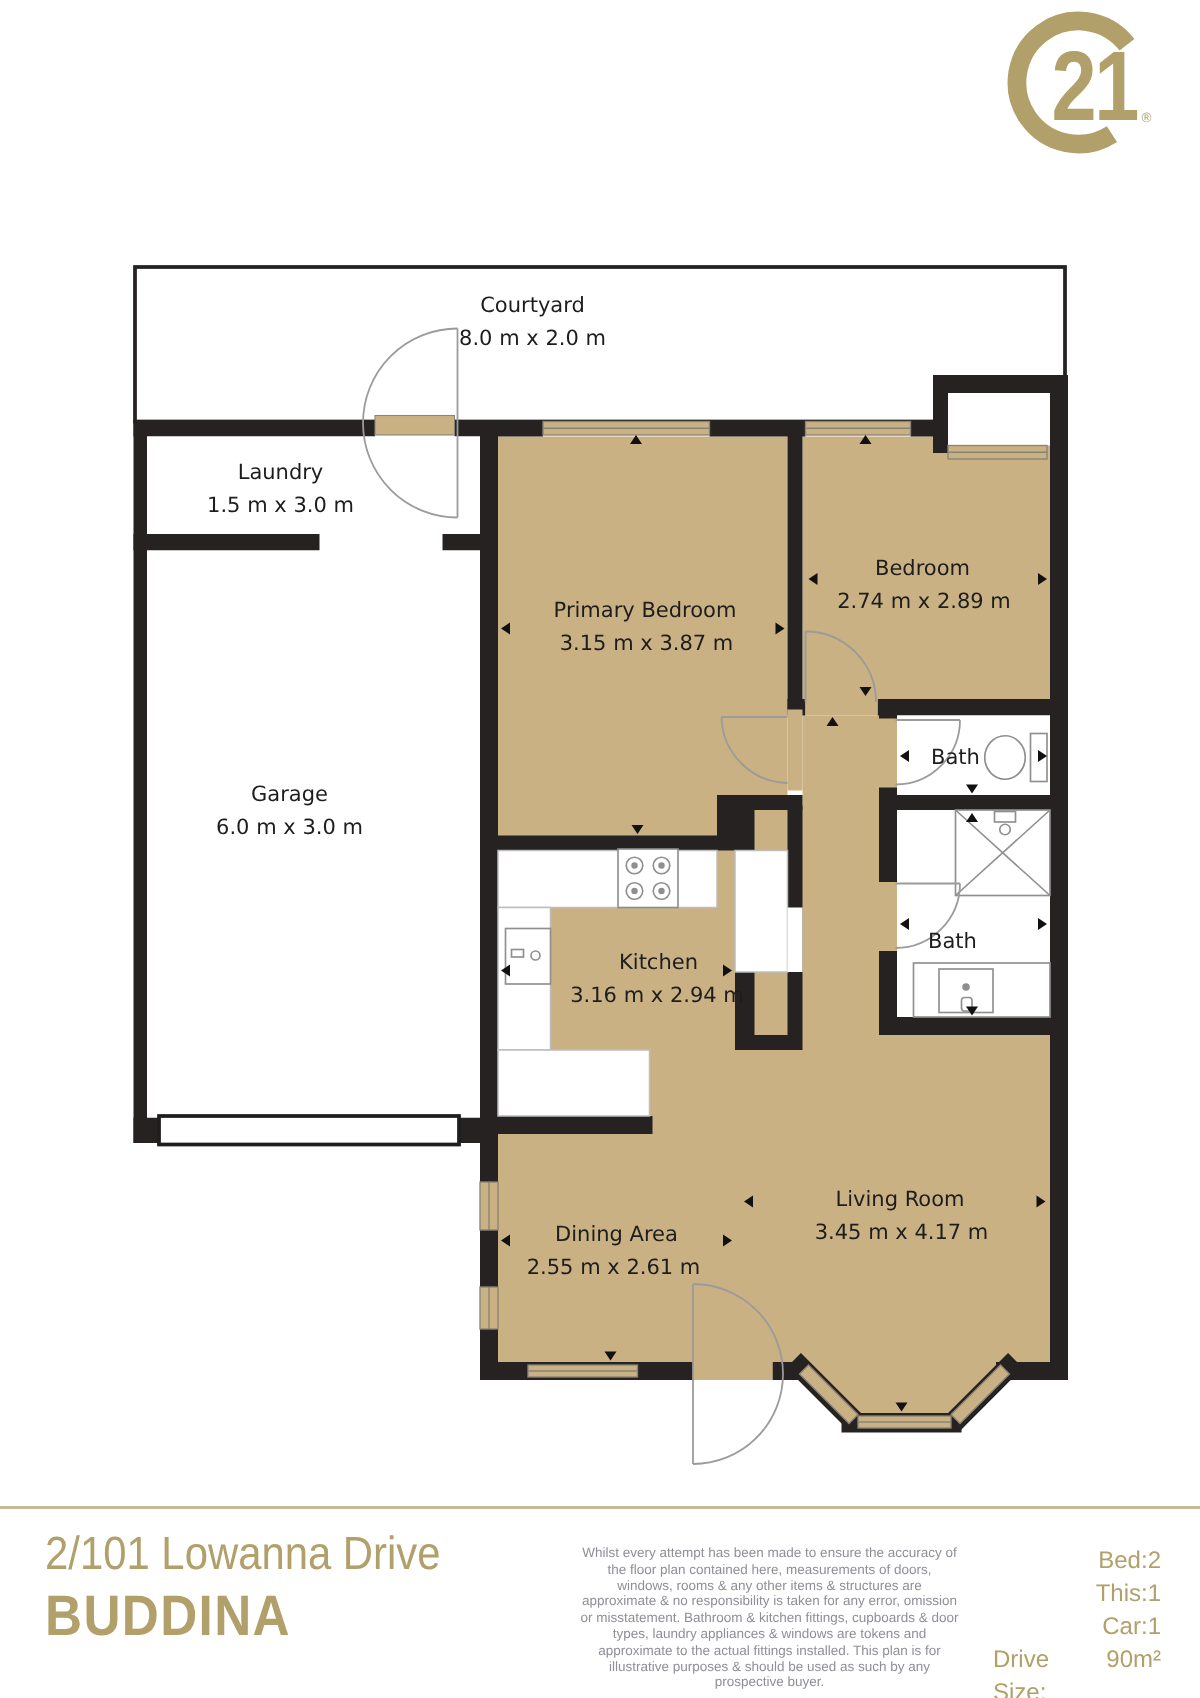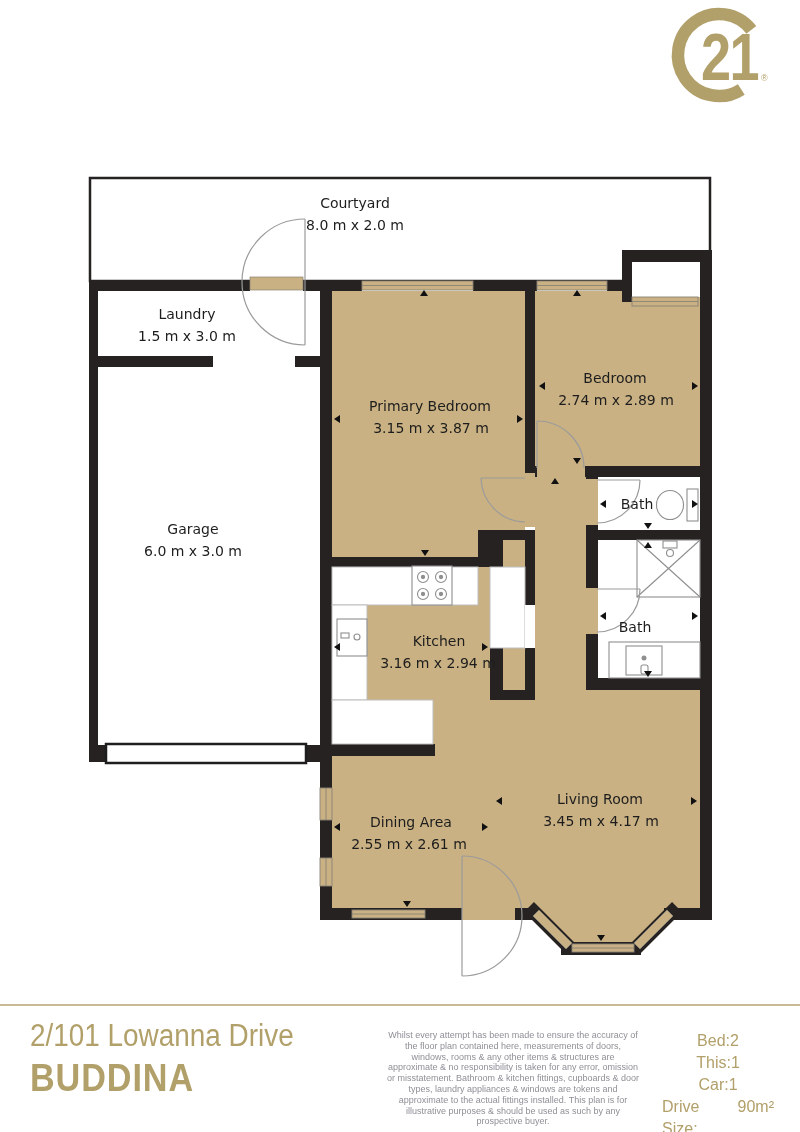--- a/index.html
+++ b/index.html
@@ -15,21 +15,21 @@
   .seal{position:absolute;left:664px;top:2px;}
   
   .rule{position:absolute;left:0;top:1004px;width:800px;height:2px;background:#C8BA94;}
   .address{position:absolute;left:30px;top:1018px;color:#B2A06A;}
   .addr1{font-size:31px;font-weight:500;transform:scaleX(.9);transform-origin:left top;white-space:nowrap;}
   .addr2{font-size:38px;font-weight:700;letter-spacing:1px;margin-top:3px;
          transform:scaleX(.9);transform-origin:left top;white-space:nowrap;}
   .disclaimer{position:absolute;left:386px;top:1030px;width:254px;font-size:9px;
               line-height:10.8px;text-align:center;color:#8F8F97;}
   .details{position:absolute;left:662px;top:1030px;width:112px;color:#B2A06A;}
-  .drow{display:flex;justify-content:center;font-size:16px;line-height:22px;}
+  .drow{display:flex;justify-content:flex-end;font-size:16px;line-height:22px;}
   
   .plan{position:absolute;left:0;top:0;}
   .plan text{font-family:"DejaVu Sans","Liberation Sans",sans-serif;font-size:14px;
              fill:#1D1D1D;text-anchor:middle;}
 </style>
 </head>
 <body>
 
 <div class="page">
 

